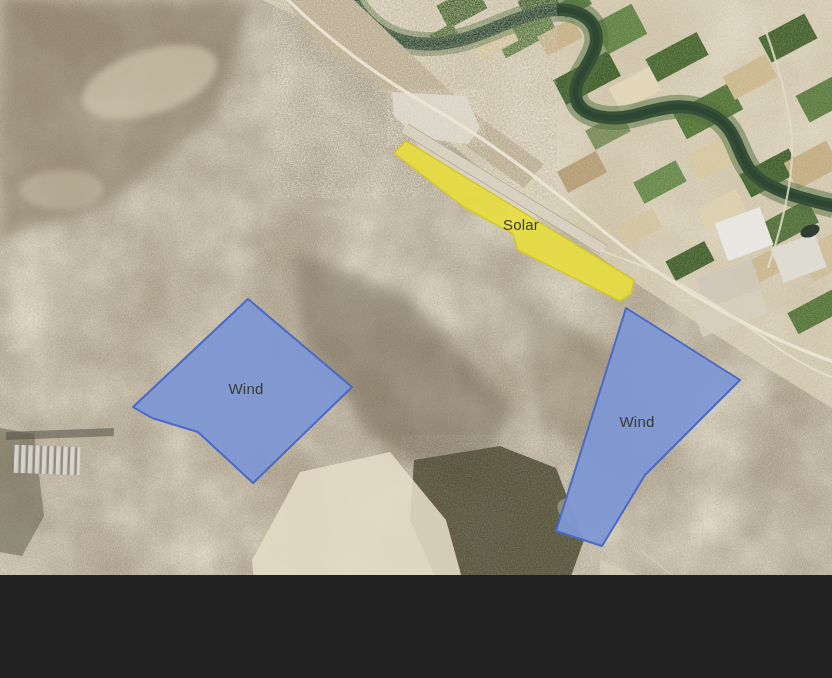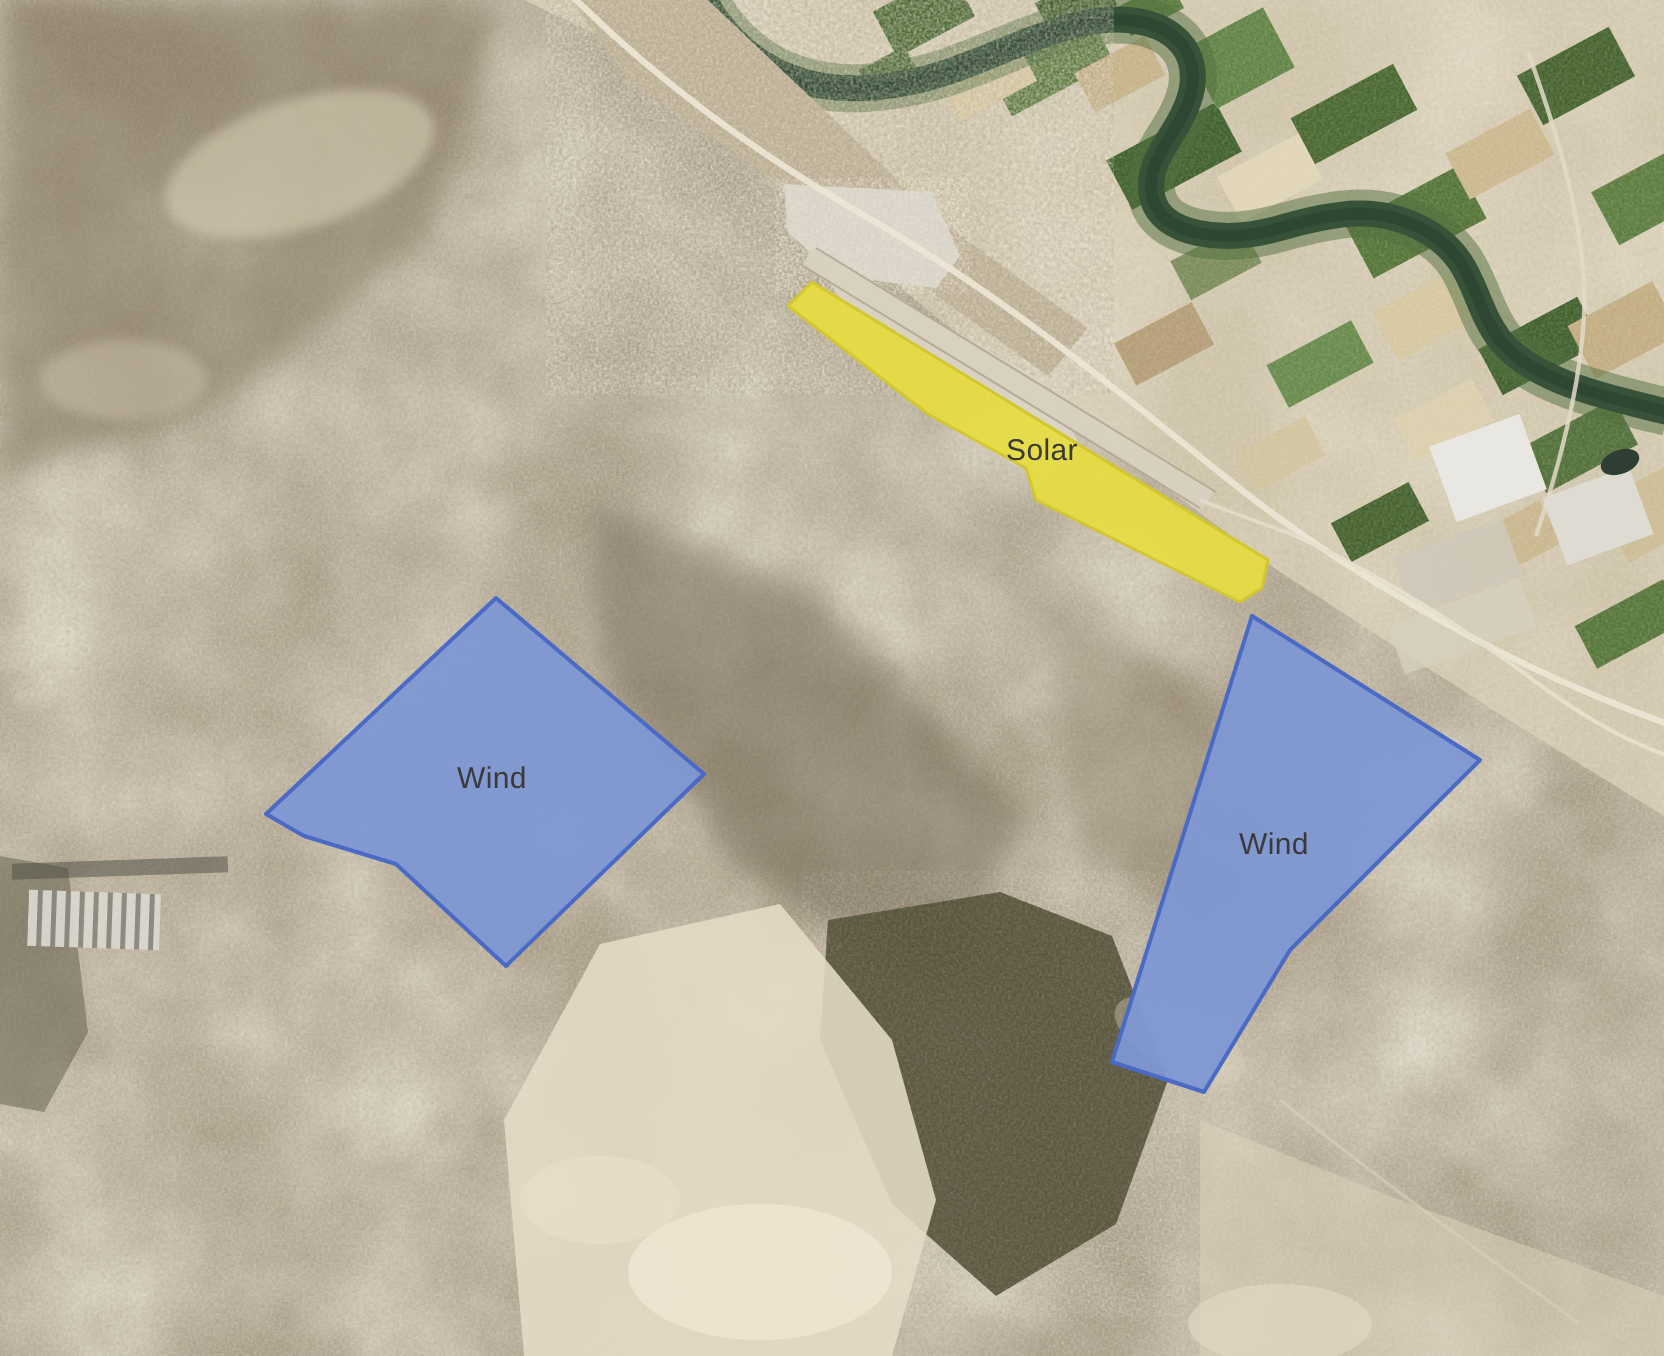--- a/index.html
+++ b/index.html
@@ -1,16 +1,16 @@
 <!DOCTYPE html>
 <html><head>
 <meta charset="utf-8">
 <style>
   html,body{margin:0;padding:0;background:#222;}
-  .stage{position:relative;width:832px;height:678px;overflow:hidden;background:#b7ab92;}
+  .stage{position:relative;width:832px;height:575px;overflow:hidden;background:#b7ab92;}
   .stage svg{display:block;width:832px;height:678px;}
   .overlay-label{
     font-family:"Liberation Sans",sans-serif;
     font-size:15px;
     letter-spacing:.2px;
     paint-order:stroke;
   }
   .fld{transform-box:fill-box;transform-origin:center;transform:rotate(-28deg);}
   .rot20{transform-box:fill-box;transform-origin:center;transform:rotate(-20deg);}
 </style>

